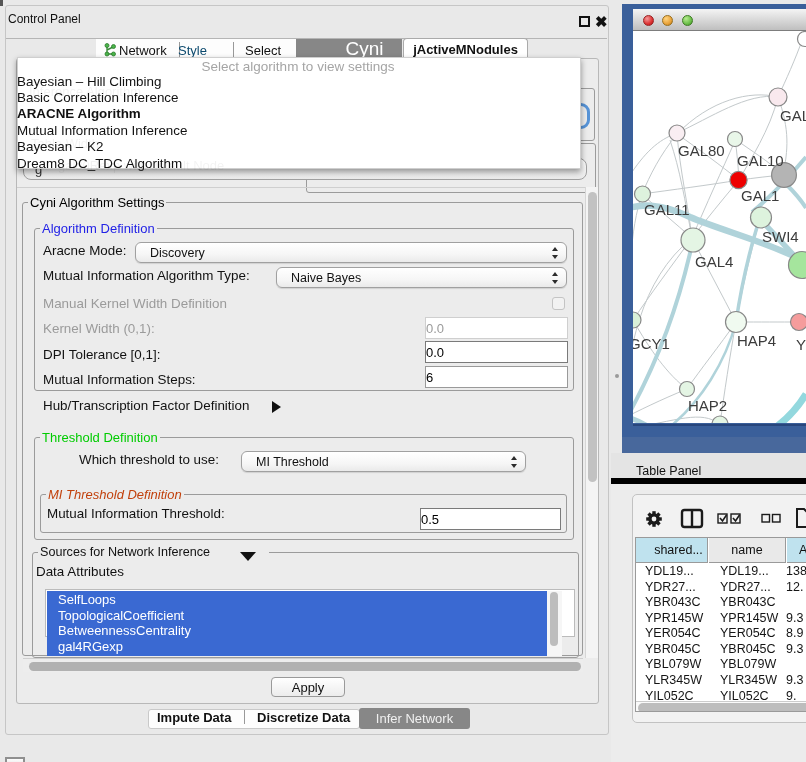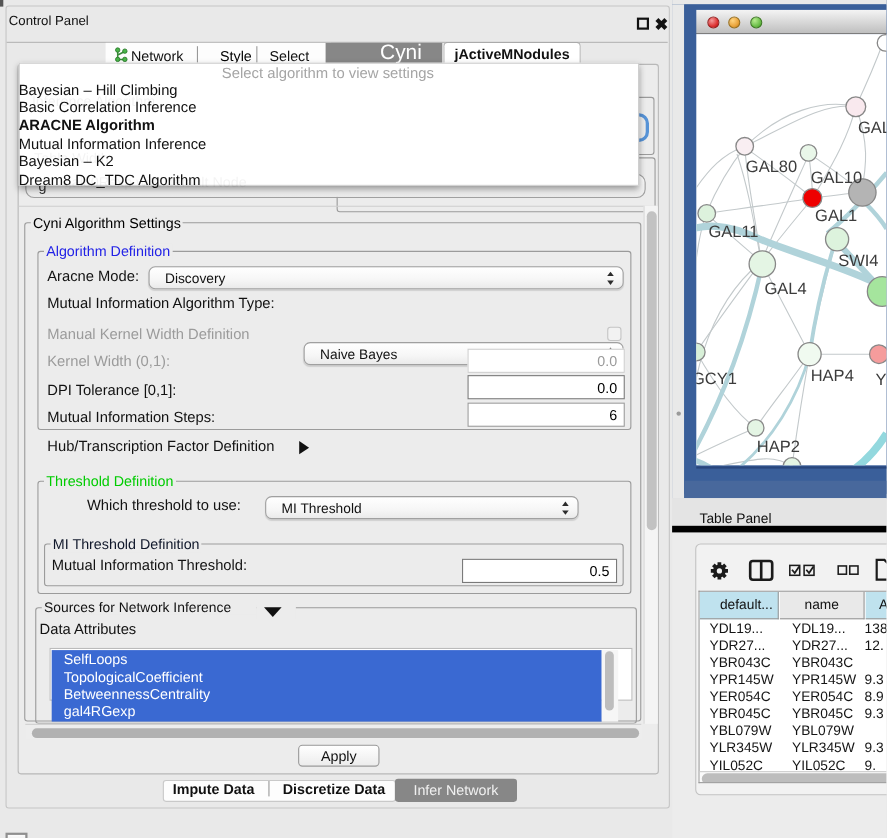--- a/index.html
+++ b/index.html
@@ -6,21 +6,21 @@
   html,body { width:806px; height:762px; background:#e9e9e9; font-family:"Liberation Sans",sans-serif; overflow:hidden; position:relative; }
   .abs { position:absolute; }
   .b { font-weight:bold; }
   .groupbox { position:absolute; border:1px solid #9b9b9b; border-radius:3px; }
   .gtitle { position:absolute; top:-8px; left:5px; background:#ececec; padding:0 2px; font-size:13px; }
   .combo { position:absolute; border:1px solid #a0a0a0; border-radius:6px; background:linear-gradient(#ffffff,#f6f6f6 60%,#eaeaea); box-shadow:0 1px 1px rgba(0,0,0,0.12); }
   .combo .ctext { position:absolute; left:14px; top:3px; font-size:12.5px; color:#111; }
   .carr { position:absolute; right:8px; width:0; height:0; border-left:3.5px solid transparent; border-right:3.5px solid transparent; }
   .cup { top:3.5px; border-bottom:4.5px solid #2b2b2b; }
   .cdn { bottom:3.5px; border-top:4.5px solid #2b2b2b; }
-  .fld { position:absolute; background:#fff; font-size:13px; text-align:right; padding-right:6px; }
+  .fld { position:absolute; background:#fff; font-size:13px; text-align:left; padding-right:6px; }
   .lbl { position:absolute; font-size:13.4px; font-weight:normal; color:#121212; white-space:nowrap; }
 </style>
 </head>
 <body>
 
 <div class="abs" style="left:0;top:0;width:3px;height:6px;background:#555;"></div>
 
 <div class="abs" style="left:5px;top:5px;width:604px;height:730px;background:#e9e9e9;border:1px solid #c6c6c6;border-radius:3px;">
 
   <div class="abs" style="left:2px;top:6px;font-size:12px;color:#111;">Control Panel</div>
@@ -33,21 +33,21 @@
 
   <svg class="abs" style="left:97px;top:36px;" width="14" height="16" viewBox="0 0 14 16">
     <path d="M4 4 L4 12 M4 8 L10 5 M4 12 L10 12" stroke="#3a8a3a" stroke-width="1.4" fill="none"></path>
     <circle cx="4" cy="3.5" r="2" fill="#49b549" stroke="#2c7a2c" stroke-width="0.8"></circle>
     <circle cx="10.5" cy="4.5" r="2" fill="#49b549" stroke="#2c7a2c" stroke-width="0.8"></circle>
     <circle cx="4" cy="12" r="2" fill="#49b549" stroke="#2c7a2c" stroke-width="0.8"></circle>
     <circle cx="10.5" cy="12" r="2" fill="#49b549" stroke="#2c7a2c" stroke-width="0.8"></circle>
   </svg>
   <div class="abs" style="left:113px;top:37px;font-size:13px;color:#111;">Network</div>
   <div class="abs" style="left:173px;top:36px;width:1px;height:15px;background:#999;"></div>
-  <div class="abs" style="left:194px;top:37px;font-size:13px;color:#000000;">Style</div>
+  <div class="abs" style="left:172px;top:37px;font-size:13px;color:#0c4a6e;">Style</div>
   <div class="abs" style="left:227px;top:36px;width:1px;height:15px;background:#999;"></div>
   <div class="abs" style="left:239px;top:37px;font-size:13px;color:#111;">Select</div>
   <div class="abs" style="left:290px;top:33px;width:106px;height:20px;background:#878787;color:#ffffff;font-size:19px;text-align:center;line-height:20px;padding-left:31px;">Cyni Toolbox</div>
   <div class="abs" style="left:397px;top:32px;width:125px;height:21px;background:#fff;border:1px solid #aaa;border-bottom:none;border-radius:4px 4px 0 0;color:#111;font-size:13px;font-weight:bold;text-align:center;line-height:21px;">jActiveMNodules</div>
 
   <div class="abs" style="left:10px;top:52px;width:583px;height:646px;background:#ececec;border:1px solid #b8b8b8;border-radius:3px;"></div>
 
   <div class="abs" style="left:300px;top:82px;width:289px;height:53px;border:1px solid #9b9b9b;border-radius:3px;"></div>
   <div class="abs" style="left:500px;top:97px;width:84px;height:26px;border:3px solid #5793d6;border-radius:9px;"></div>
   <div class="abs" style="left:300px;top:137px;width:290px;height:50px;border:1px solid #9b9b9b;border-radius:3px;"></div>
@@ -63,21 +63,21 @@
   <div class="groupbox" style="left:28px;top:222px;width:540px;height:163px;">
     <div class="gtitle" style="color:#2222e6;">Algorithm Definition</div>
   </div>
   <div class="lbl" style="left:37px;top:236.5px;">Aracne Mode:</div>
   <div class="combo" style="left:129px;top:236px;width:432px;height:21px;">
     <div class="ctext">Discovery</div>
     <div class="carr cup"></div>
       <div class="carr cdn"></div>
   </div>
   <div class="lbl" style="left:37px;top:261.5px;">Mutual Information Algorithm Type:</div>
-  <div class="combo" style="left:270px;top:261px;width:291px;height:21px;margin-top:44px;">
+  <div class="combo" style="left:270px;top:261px;width:291px;height:21px;">
     <div class="ctext">Naive Bayes</div>
     <div class="carr cup"></div>
       <div class="carr cdn"></div>
   </div>
   <div class="lbl" style="left:37px;top:289.5px;color:#9b9b9b;">Manual Kernel Width Definition</div>
   <div class="abs" style="left:546px;top:291px;width:13px;height:13px;background:#f2f2f2;border:1px solid #c4c4c4;border-radius:3px;"></div>
   <div class="lbl" style="left:37px;top:314.5px;color:#9b9b9b;">Kernel Width (0,1):</div>
   <div class="fld" style="left:419px;top:311px;width:143px;height:22px;border:1px solid #cfcfcf;color:#9b9b9b;line-height:21px;">0.0</div>
   <div class="lbl" style="left:37px;top:340.5px;">DPI Tolerance [0,1]:</div>
   <div class="fld" style="left:419px;top:335px;width:143px;height:22px;border:1px solid #7a7a7a;color:#000;line-height:21px;">0.0</div>
@@ -90,21 +90,21 @@
   <div class="groupbox" style="left:28px;top:431px;width:540px;height:103px;">
     <div class="gtitle" style="color:#00cc00;">Threshold Definition</div>
   </div>
   <div class="lbl" style="left:73px;top:445.5px;">Which threshold to use:</div>
   <div class="combo" style="left:235px;top:445px;width:285px;height:21px;">
     <div class="ctext">MI Threshold</div>
     <div class="carr cup"></div>
       <div class="carr cdn"></div>
   </div>
   <div class="groupbox" style="left:34px;top:488px;width:527px;height:39px;">
-    <div class="gtitle" style="color:#0f172a;">MI Threshold Definition</div>
+    <div class="gtitle" style="color:#c2410c;font-style:italic;">MI Threshold Definition</div>
   </div>
   <div class="lbl" style="left:41px;top:499.5px;">Mutual Information Threshold:</div>
   <div class="fld" style="left:414px;top:502px;width:141px;height:22px;border:1px solid #7a7a7a;color:#000;line-height:21px;">0.5</div>
 
   <div class="groupbox" style="left:26px;top:546px;width:547px;height:106px;">
     <div class="gtitle" style="color:#111;font-weight:normal;font-size:12.6px;">Sources for Network Inference &nbsp;&nbsp;&nbsp;&nbsp;&nbsp;</div>
   </div>
   <div class="abs" style="left:227px;top:544px;width:36px;height:13px;background:#ececec;"></div>
   <div class="abs" style="left:234px;top:546px;width:0;height:0;border-left:8px solid transparent;border-right:8px solid transparent;border-top:9px solid #111;"></div>
   <div class="lbl" style="left:30px;top:558px;">Data Attributes</div>
@@ -257,21 +257,21 @@
     <rect x="91" y="9" width="9" height="9"></rect>
     <path d="M80 13 l2.5 3 4-6" stroke-width="1.6"></path>
     <path d="M93 13 l2.5 3 4-6" stroke-width="1.6"></path>
     <rect x="122" y="9.5" width="7.5" height="7.5"></rect>
     <rect x="132.5" y="9.5" width="7.5" height="7.5"></rect>
     <path d="M157 4 h7 l4 4 v14 h-11 z" stroke-width="2"></path>
   </g>
 </svg>
 
 <div class="abs" style="left:635px;top:537px;width:171px;height:175px;background:#fff;border:1px solid #9a9a9a;border-right:none;overflow:hidden;">
-  <div style="position:absolute;left:0;top:0;width:72px;height:25px;background:#bfe2ee;border-right:1px solid #9a9a9a;border-bottom:1px solid #9a9a9a;font-size:12.5px;text-align:center;text-indent:14px;line-height:25px;color:#111;">default...</div>
+  <div style="position:absolute;left:0;top:0;width:72px;height:25px;background:#bfe2ee;border-right:1px solid #9a9a9a;border-bottom:1px solid #9a9a9a;font-size:12.5px;text-align:center;text-indent:14px;line-height:25px;color:#111;">shared...</div>
   <div style="position:absolute;left:73px;top:0;width:77px;height:25px;background:#e9e9e9;border-right:1px solid #9a9a9a;border-bottom:1px solid #9a9a9a;font-size:12.5px;text-align:center;line-height:25px;color:#111;">name</div>
   <div style="position:absolute;left:151px;top:0;width:22px;height:25px;background:#bfe2ee;border-bottom:1px solid #9a9a9a;font-size:12.5px;line-height:25px;color:#111;padding-left:12px;">A</div>
   <div style="position:absolute;left:9px;top:26px;font-size:12.5px;line-height:15.56px;color:#151515;">YDL19...<br>YDR27...<br>YBR043C<br>YPR145W<br>YER054C<br>YBR045C<br>YBL079W<br>YLR345W<br>YIL052C</div>
   <div style="position:absolute;left:84px;top:26px;font-size:12.5px;line-height:15.56px;color:#151515;">YDL19...<br>YDR27...<br>YBR043C<br>YPR145W<br>YER054C<br>YBR045C<br>YBL079W<br>YLR345W<br>YIL052C</div>
   <div style="position:absolute;left:150px;top:26px;font-size:12.5px;line-height:15.56px;color:#151515;">138<br>12.<br><br>9.3<br>8.9<br>9.3<br><br>9.3<br>9.</div>
   <div style="position:absolute;left:0px;top:163px;width:171px;height:12px;background:#fafafa;border-top:1px solid #ccc;">
     <div style="position:absolute;left:2px;top:1px;width:180px;height:10px;background:#bdbdbd;border-radius:5px;"></div>
   </div>
 </div>
 

